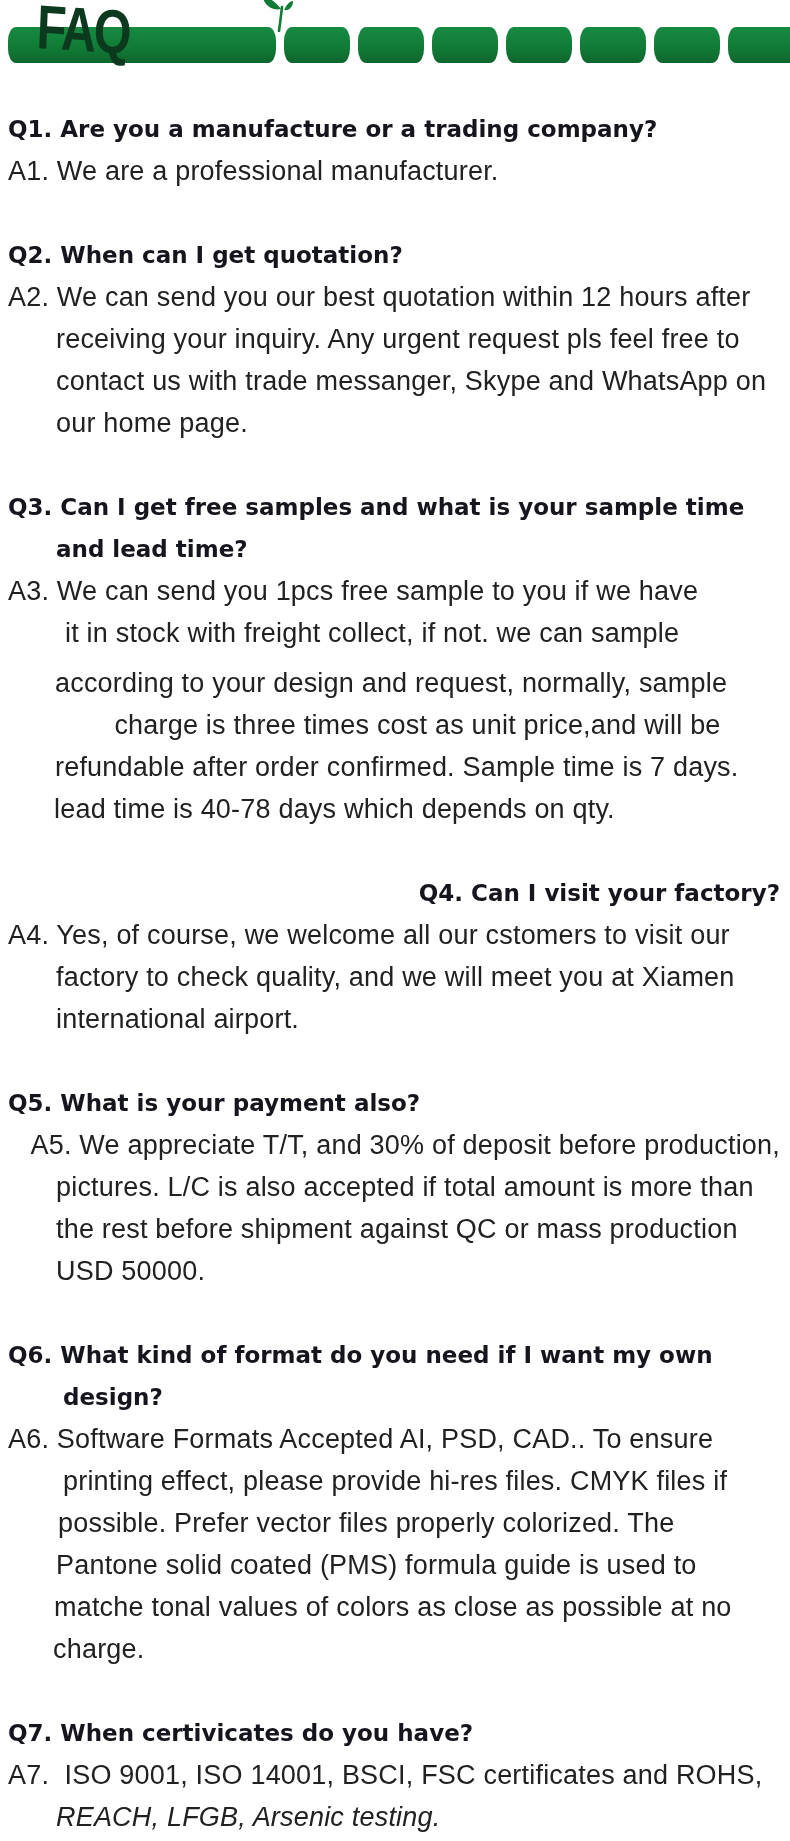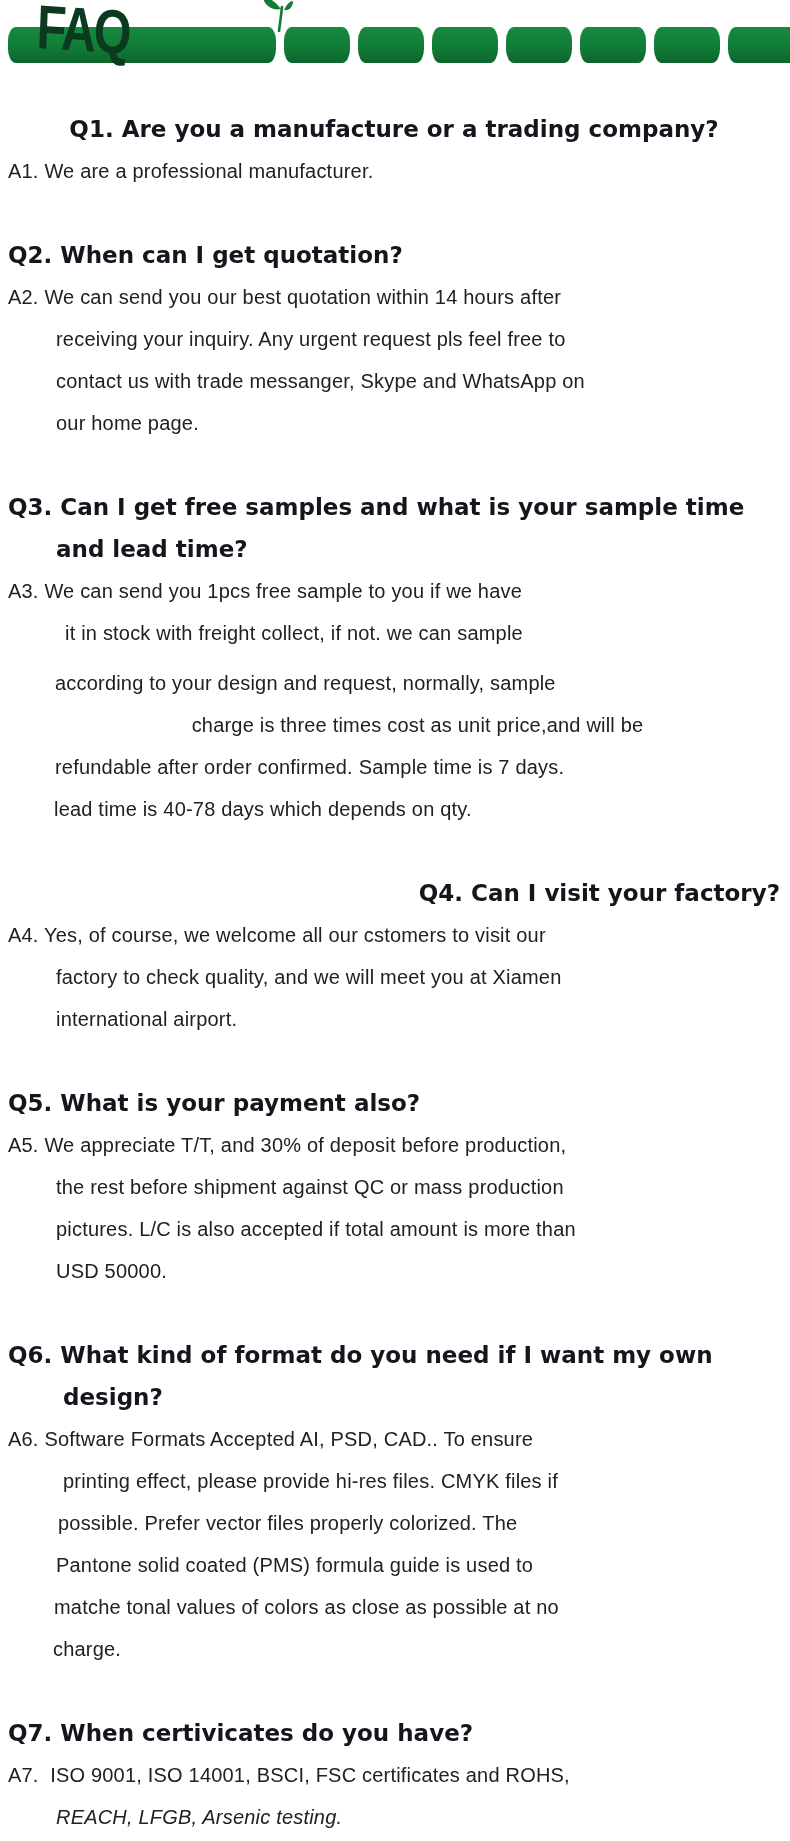--- a/index.html
+++ b/index.html
@@ -78,21 +78,21 @@
     overflow:visible;
   }
   .q-line{
     font-family:"DejaVu Sans", sans-serif;
     font-weight:bold;
     font-size:23px;
     color:var(--question-color);
   }
   .a-line{
     font-family:"Liberation Sans", sans-serif;
-    font-size:20px;
+    font-size:27px;
     color:var(--answer-color);
     letter-spacing:0.2px;
   }
 </style>
 </head>
 <body>
 
 <div class="page">
 
   <div class="header">
@@ -114,26 +114,26 @@
       <path d="M29 11 C 22 2, 16 -1, 11 0 C 13 8, 21 13, 29 11 Z" fill="#117c36"></path>
 
       <path d="M32 12 C 35 6, 38 3, 41 3 C 41 9, 37 13, 32 12 Z" fill="#117c36"></path>
     </svg>
 
     <div class="faq-title">FAQ</div>
   </div>
 
   <div class="content">
       <div class="faq-section">
-        <div class="line q-line" style="padding-left: 0px; text-align: center;">Q1. Are you a manufacture or a trading company?</div>
+        <div class="line q-line" style="padding-left: 0px;">Q1. Are you a manufacture or a trading company?</div>
         <div class="line a-line" style="padding-left: 0px;">A1. We are a professional manufacturer.</div>
       </div>
       <div class="faq-section">
         <div class="line q-line" style="padding-left: 0px;">Q2. When can I get quotation?</div>
-        <div class="line a-line" style="padding-left: 0px;">A2. We can send you our best quotation within 14 hours after</div>
+        <div class="line a-line" style="padding-left: 0px;">A2. We can send you our best quotation within 12 hours after</div>
         <div class="line a-line" style="padding-left: 48px;">receiving your inquiry. Any urgent request pls feel free to</div>
         <div class="line a-line" style="padding-left: 48px;">contact us with trade messanger, Skype and WhatsApp on</div>
         <div class="line a-line" style="padding-left: 48px;">our home page.</div>
       </div>
       <div class="faq-section">
         <div class="line q-line" style="padding-left: 0px;">Q3. Can I get free samples and what is your sample time</div>
         <div class="line q-line" style="padding-left: 48px;">and lead time?</div>
         <div class="line a-line" style="padding-left: 0px;">A3. We can send you 1pcs free sample to you if we have</div>
         <div class="line a-line" style="padding-left: 57px;">it in stock with freight collect, if not. we can sample</div>
         <div class="line a-line" style="padding-left: 47px; margin-top: 8px;">according to your design and request, normally, sample</div>
@@ -142,23 +142,23 @@
         <div class="line a-line" style="padding-left: 46px;">lead time is 40-78 days which depends on qty.</div>
       </div>
       <div class="faq-section">
         <div class="line q-line" style="padding-left: 0px; text-align: right;">Q4. Can I visit your factory?</div>
         <div class="line a-line" style="padding-left: 0px;">A4. Yes, of course, we welcome all our cstomers to visit our</div>
         <div class="line a-line" style="padding-left: 48px;">factory to check quality, and we will meet you at Xiamen</div>
         <div class="line a-line" style="padding-left: 48px;">international airport.</div>
       </div>
       <div class="faq-section">
         <div class="line q-line" style="padding-left: 0px;">Q5. What is your payment also?</div>
-        <div class="line a-line" style="padding-left: 0px;">A5. We appreciate T/T, and 30% of deposit before production,</div>
+        <div class="line a-line" style="padding-left: 0px; text-align: right;">A5. We appreciate T/T, and 30% of deposit before production,</div>
+        <div class="line a-line" style="padding-left: 48px;">pictures. L/C is also accepted if total amount is more than</div>
         <div class="line a-line" style="padding-left: 48px;">the rest before shipment against QC or mass production</div>
-        <div class="line a-line" style="padding-left: 48px;">pictures. L/C is also accepted if total amount is more than</div>
         <div class="line a-line" style="padding-left: 48px;">USD 50000.</div>
       </div>
       <div class="faq-section">
         <div class="line q-line" style="padding-left: 0px;">Q6. What kind of format do you need if I want my own</div>
         <div class="line q-line" style="padding-left: 55px;">design?</div>
         <div class="line a-line" style="padding-left: 0px;">A6. Software Formats Accepted AI, PSD, CAD.. To ensure</div>
         <div class="line a-line" style="padding-left: 55px;">printing effect, please provide hi-res files. CMYK files if</div>
         <div class="line a-line" style="padding-left: 50px;">possible. Prefer vector files properly colorized. The</div>
         <div class="line a-line" style="padding-left: 48px;">Pantone solid coated (PMS) formula guide is used to</div>
         <div class="line a-line" style="padding-left: 46px;">matche tonal values of colors as close as possible at no</div>

